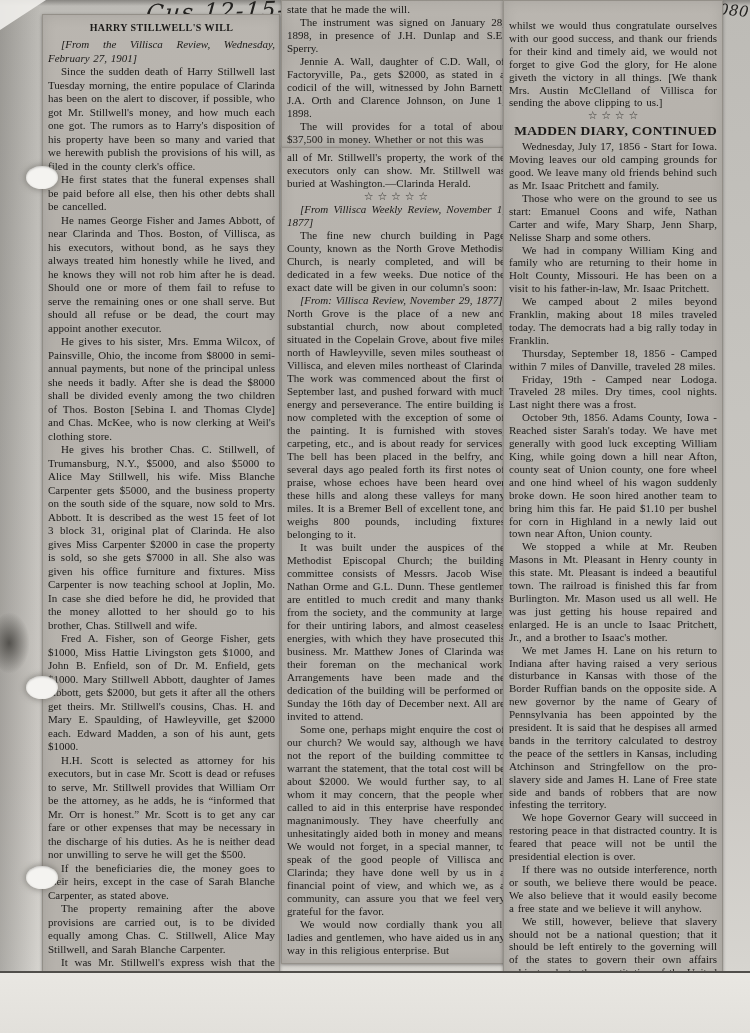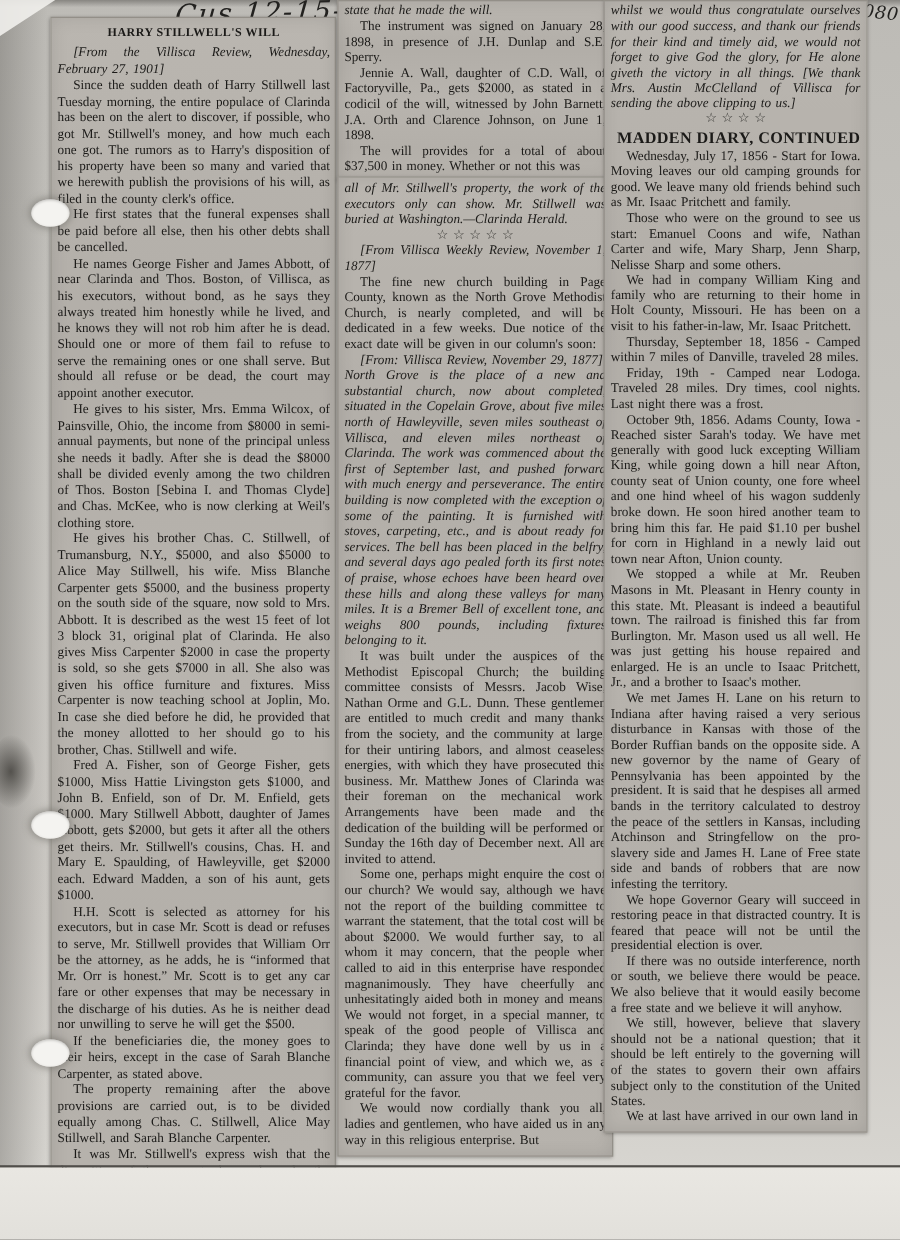--- a/index.html
+++ b/index.html
@@ -16,25 +16,25 @@
     background:linear-gradient(90deg,rgba(90,88,84,.35),rgba(90,88,84,0));}
   
   .clip{
     position:absolute;box-sizing:border-box;color:#1b1a18;
     background:linear-gradient(180deg,#bab6b0 0%,#b2aea8 28%,#b8b4ae 55%,#b3afa9 82%,#b7b3ad 100%);
     box-shadow:0 1px 3px rgba(40,38,35,.45), inset 0 0 14px rgba(0,0,0,.10);
     border:1px solid rgba(80,76,70,.35);
     text-align:justify;
   }
   .clip p{margin:0;text-indent:13px;word-spacing:1px;}
-  .clip p.noindent{text-indent:0;font-style:italic;}
+  .clip p.noindent{text-indent:0;}
   .col1{left:42px;top:14px;width:238px;padding:3px 4px 6px 5px;font-size:11px;line-height:13.5px;}
   .col2a{left:281px;top:0;width:230px;padding:2px 5px 4px 5px;font-size:11px;line-height:13px;}
   .col2b{left:281px;top:147px;width:230px;padding:3px 5px 6px 5px;font-size:11px;line-height:13px;}
-  .col3{left:503px;top:0;width:220px;padding:2px 5px 6px 5px;font-size:11px;line-height:12.9px;}
+  .col3{left:503px;top:0;width:220px;padding:18px 5px 6px 5px;font-size:11px;line-height:12.9px;}
   h1.article-title{font-size:10px;line-height:17px;margin:1px 0 2px;text-align:center;
     font-weight:bold;letter-spacing:.4px;text-indent:0;}
   h2.diary-title{font-size:13.5px;line-height:16px;margin:1px 0 1px;text-align:right;
     font-weight:bold;letter-spacing:.3px;text-indent:0;}
   .src{font-style:italic;text-indent:0;margin:0;}
   .stars{text-align:center;text-indent:0 !important;word-spacing:34px;font-size:11px;
     color:#3a3936;margin:2px 0 1px;letter-spacing:0;}
   
   .hand{position:absolute;color:#232220;font-family:"DejaVu Serif",serif;font-style:italic;}
   .hand-date{left:146px;top:-3px;font-size:23px;letter-spacing:1.5px;
@@ -95,20 +95,21 @@
     <p>We would now cordially thank you all, ladies and gentlemen, who have aided us in any way in this religious enterprise. But</p>
   </div>
 
   <div class="clip col3">
     <p class="noindent">whilst we would thus congratulate ourselves with our good success, and thank our friends for their kind and timely aid, we would not forget to give God the glory, for He alone giveth the victory in all things. [We thank Mrs. Austin McClelland of Villisca for sending the above clipping to us.]</p>
     <p class="stars">☆ ☆ ☆ ☆</p>
     <h2 class="diary-title">MADDEN DIARY, CONTINUED</h2>
     <p>Wednesday, July 17, 1856 - Start for Iowa. Moving leaves our old camping grounds for good. We leave many old friends behind such as Mr. Isaac Pritchett and family.</p>
     <p>Those who were on the ground to see us start: Emanuel Coons and wife, Nathan Carter and wife, Mary Sharp, Jenn Sharp, Nelisse Sharp and some others.</p>
     <p>We had in company William King and family who are returning to their home in Holt County, Missouri. He has been on a visit to his father-in-law, Mr. Isaac Pritchett.</p>
+    <p>We camped about 2 miles beyond Franklin, making about 18 miles traveled today. The democrats had a big rally today in Franklin.</p>
     <p>Thursday, September 18, 1856 - Camped within 7 miles of Danville, traveled 28 miles.</p>
     <p>Friday, 19th - Camped near Lodoga. Traveled 28 miles. Dry times, cool nights. Last night there was a frost.</p>
     <p>October 9th, 1856. Adams County, Iowa -Reached sister Sarah's today. We have met generally with good luck excepting William King, while going down a hill near Afton, county seat of Union county, one fore wheel and one hind wheel of his wagon suddenly broke down. He soon hired another team to bring him this far. He paid $1.10 per bushel for corn in Highland in a newly laid out town near Afton, Union county.</p>
     <p>We stopped a while at Mr. Reuben Masons in Mt. Pleasant in Henry county in this state. Mt. Pleasant is indeed a beautiful town. The railroad is finished this far from Burlington. Mr. Mason used us all well. He was just getting his house repaired and enlarged. He is an uncle to Isaac Pritchett, Jr., and a brother to Isaac's mother.</p>
     <p>We met James H. Lane on his return to Indiana after having raised a very serious disturbance in Kansas with those of the Border Ruffian bands on the opposite side. A new governor by the name of Geary of Pennsylvania has been appointed by the president. It is said that he despises all armed bands in the territory calculated to destroy the peace of the settlers in Kansas, including Atchinson and Stringfellow on the pro-slavery side and James H. Lane of Free state side and bands of robbers that are now infesting the territory.</p>
     <p>We hope Governor Geary will succeed in restoring peace in that distracted country. It is feared that peace will not be until the presidential election is over.</p>
     <p>If there was no outside interference, north or south, we believe there would be peace. We also believe that it would easily become a free state and we believe it will anyhow.</p>
     <p>We still, however, believe that slavery should not be a national question; that it should be left entirely to the governing will of the states to govern their own affairs subject only to the constitution of the United States.</p>
     <p>We at last have arrived in our own land in</p>
   </div>

